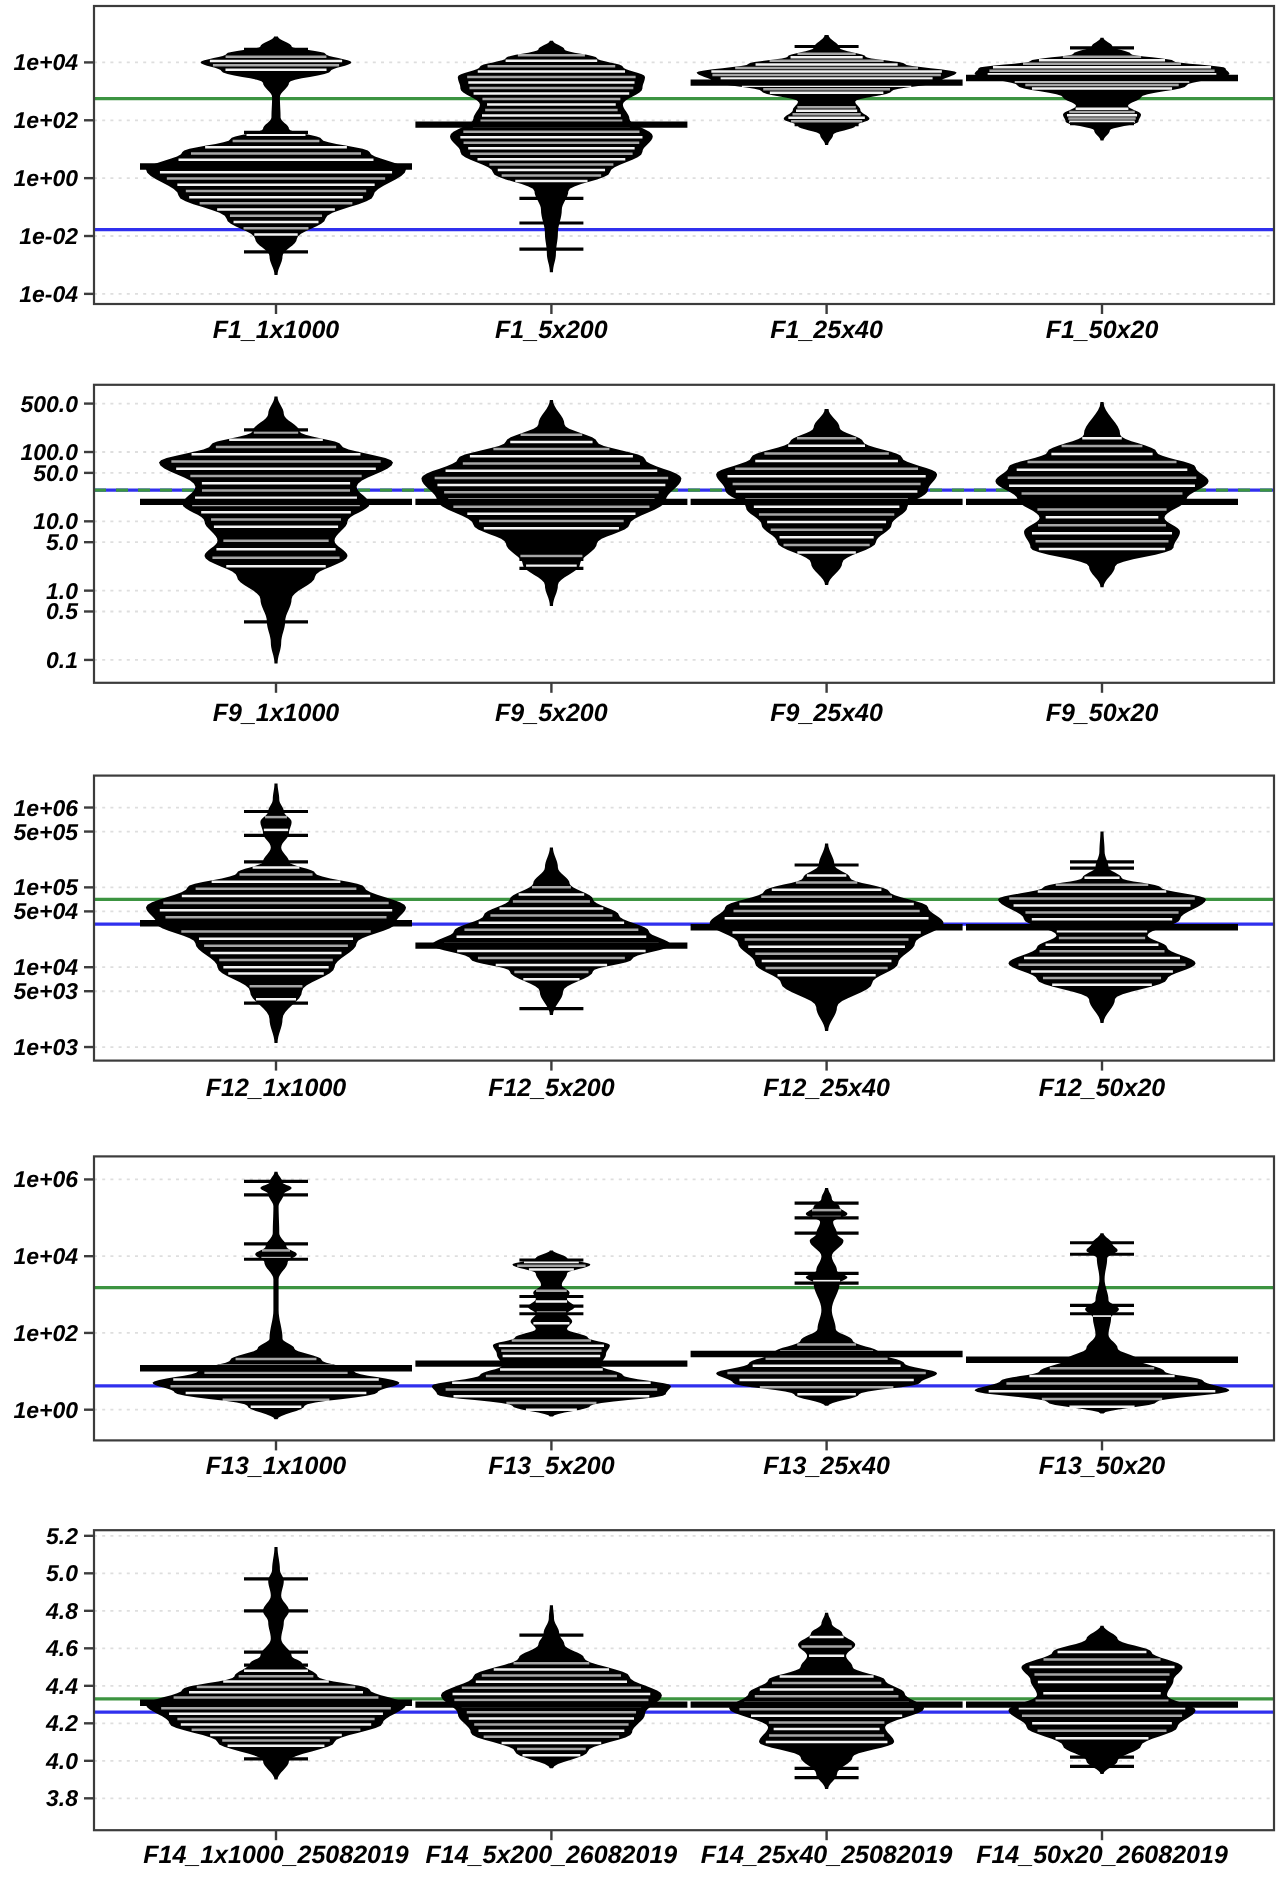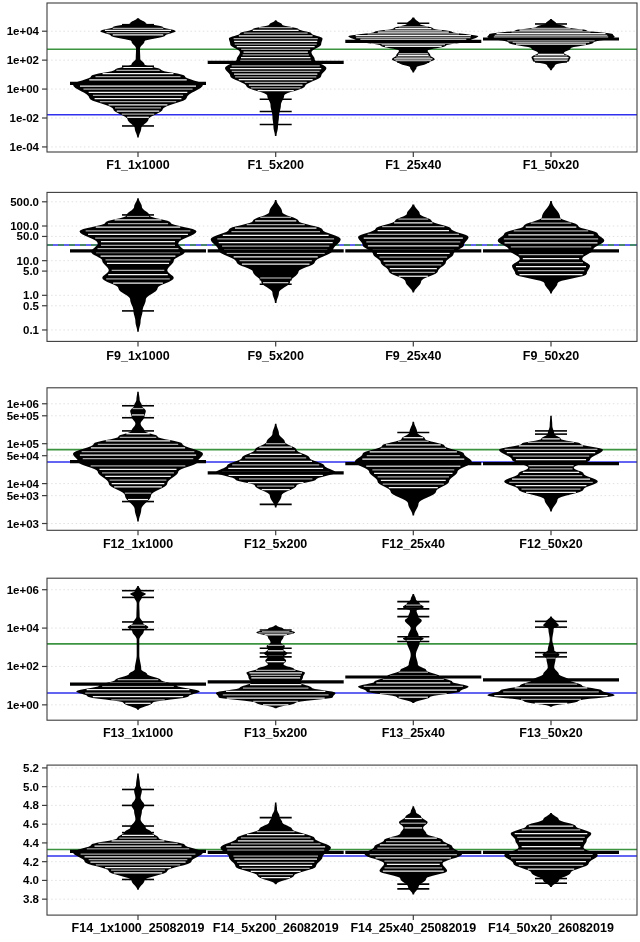--- a/index.html
+++ b/index.html
@@ -1,17 +1,17 @@
 <!DOCTYPE html>
 <html><head>
 <meta charset="utf-8">
 <style>
   html,body{margin:0;padding:0;background:#ffffff;}
   .page{width:640px;height:942px;background:#ffffff;overflow:hidden;position:relative;
-        font-family:"Liberation Sans","DejaVu Sans",sans-serif;}
+        font-family:"Liberation Sans","DejaVu Sans",sans-serif;font-style:italic;}
   svg text{font-family:"Liberation Sans","DejaVu Sans",sans-serif;}
   .ytick-label{font-size:11.5px;font-weight:700;fill:#000;}
   .xtick-label{font-size:12.5px;font-weight:700;fill:#000;}
 </style>
 </head>
 <body>
 
 <main class="page">
   <svg id="chart" width="640" height="942" viewBox="0 0 640 942" xmlns="http://www.w3.org/2000/svg">
       <g>

